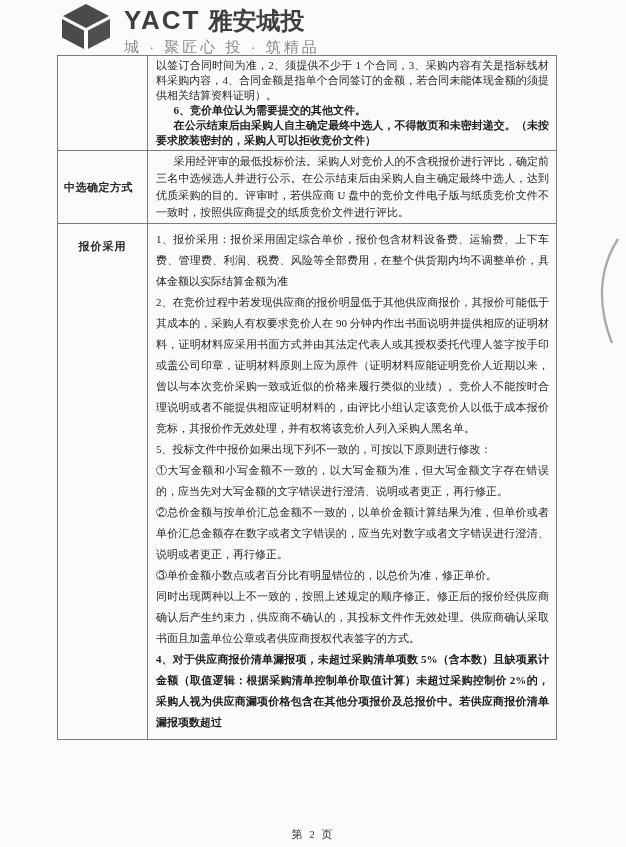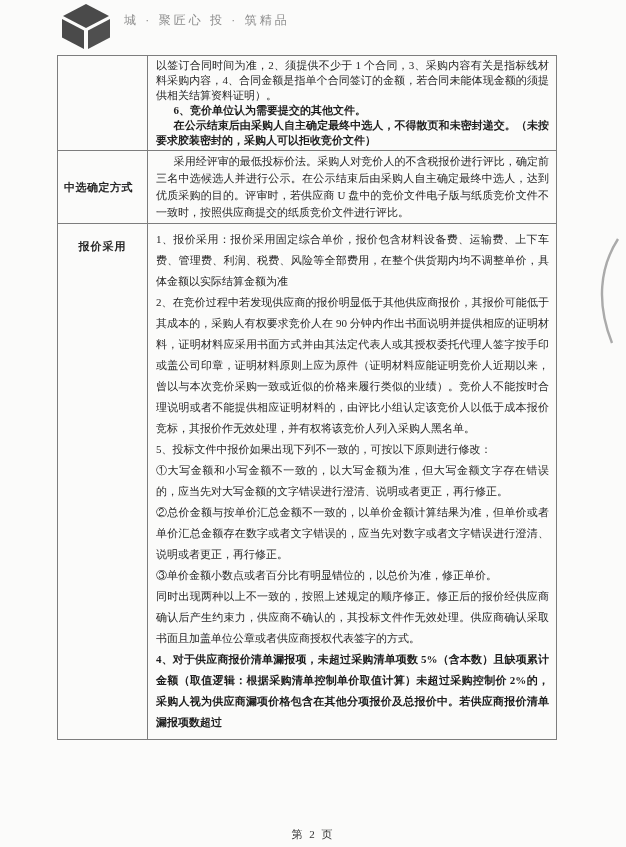--- a/index.html
+++ b/index.html
@@ -13,21 +13,21 @@
   .logo{position:absolute;left:60px;top:3px;display:flex;align-items:flex-start;}
   .logo-cube{width:52px;height:47px;margin-right:12px;}
   .logo-textblock{padding-top:4px;}
   .brand-line{display:flex;align-items:baseline;gap:8px;}
   .brand-en{
     font-family:"Liberation Sans","DejaVu Sans",sans-serif;
     font-size:26px;font-weight:bold;letter-spacing:2px;color:#3f3f3f;line-height:1;
   }
   .brand-cn{font-size:24px;font-weight:bold;color:#3f3f3f;line-height:1;}
   .tagline{
-    margin-top:5px;font-size:12px;letter-spacing:3px;color:#8c8c8c;
+    margin-top:5px;font-size:15px;letter-spacing:3px;color:#8c8c8c;
     font-family:"Liberation Sans","DejaVu Sans",sans-serif;
   }
   
   table.doc{
     position:absolute;left:57px;top:55px;width:500px;
     border-collapse:collapse;table-layout:fixed;padding-left:14px;
   }
   table.doc td,table.doc th{
     border:1px solid #7d7d7d;
     vertical-align:top;
@@ -64,20 +64,24 @@
 
 <div>
 
   <div class="logo">
     <svg class="logo-cube" viewBox="0 0 52 47">
       <polygon points="26,1 49,13 26,25 3,13" fill="#4a4a4a"></polygon>
       <polygon points="2,16 24,27.5 24,46 2,34.5" fill="#4a4a4a"></polygon>
       <polygon points="50,16 28,27.5 28,46 50,34.5" fill="#4f4f4f"></polygon>
     </svg>
     <div class="logo-textblock">
+      <div class="brand-line">
+        <span class="brand-en">YACT</span>
+        <span class="brand-cn">雅安城投</span>
+      </div>
       <div class="tagline">城 · 聚匠心   投 · 筑精品</div>
     </div>
   </div>
 
   <table class="doc">
     <tbody id="doc-body">
         <tr>
           <th class="rowhead"></th>
           <td class="content">
             <p class="">以签订合同时间为准，2、须提供不少于 1 个合同，3、采购内容有关是指标线材料采购内容，4、合同金额是指单个合同签订的金额，若合同未能体现金额的须提供相关结算资料证明）。</p>

